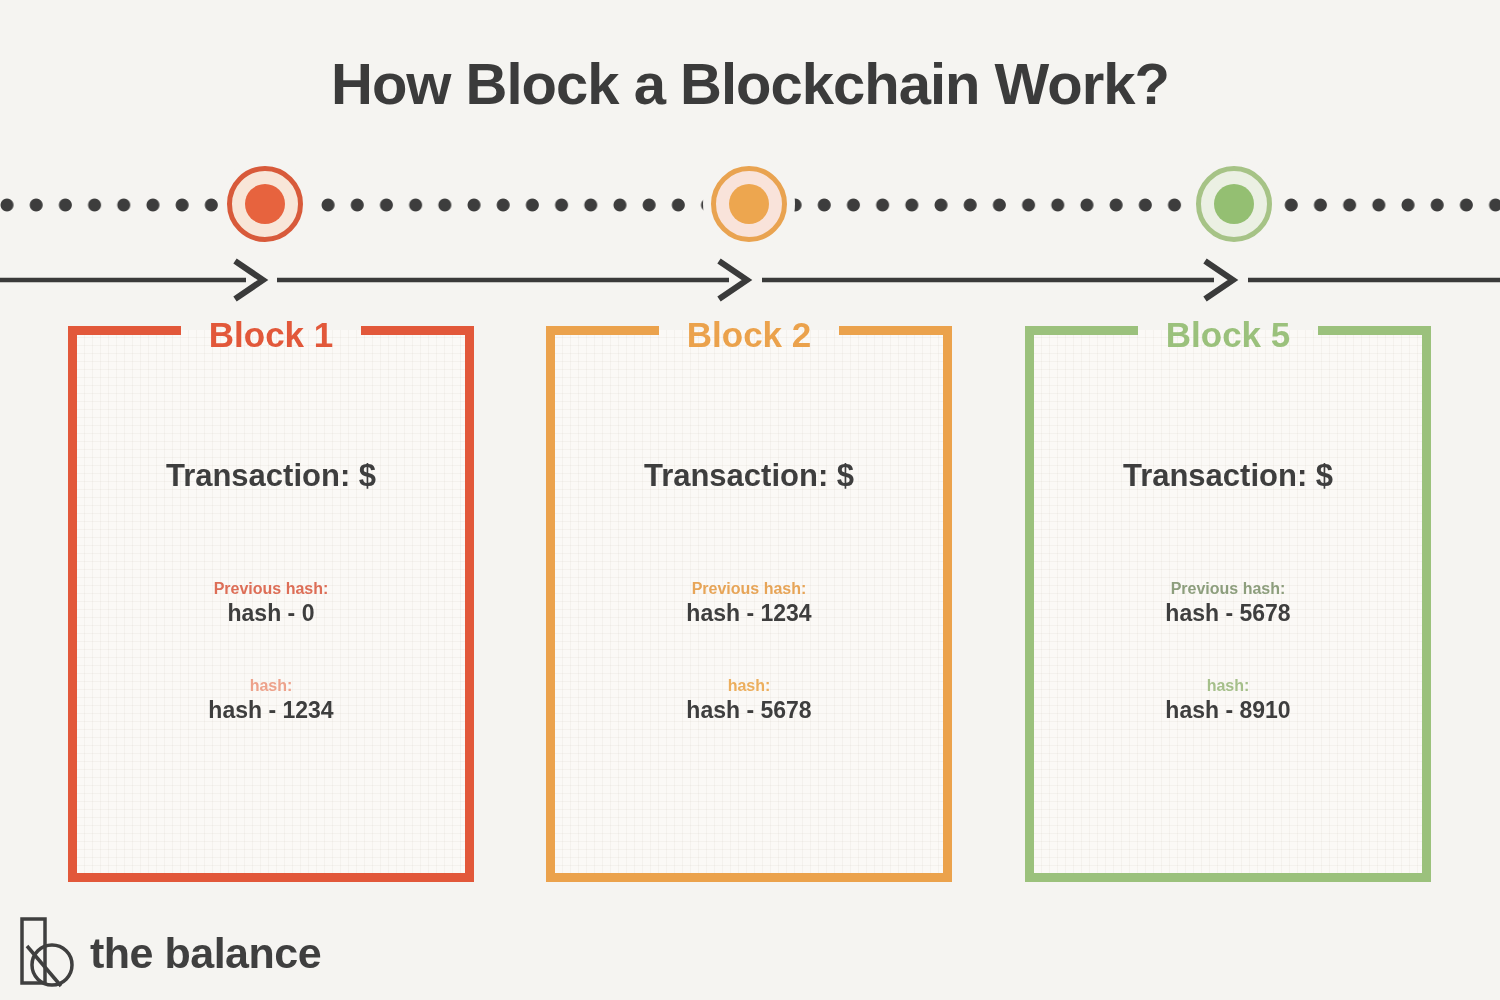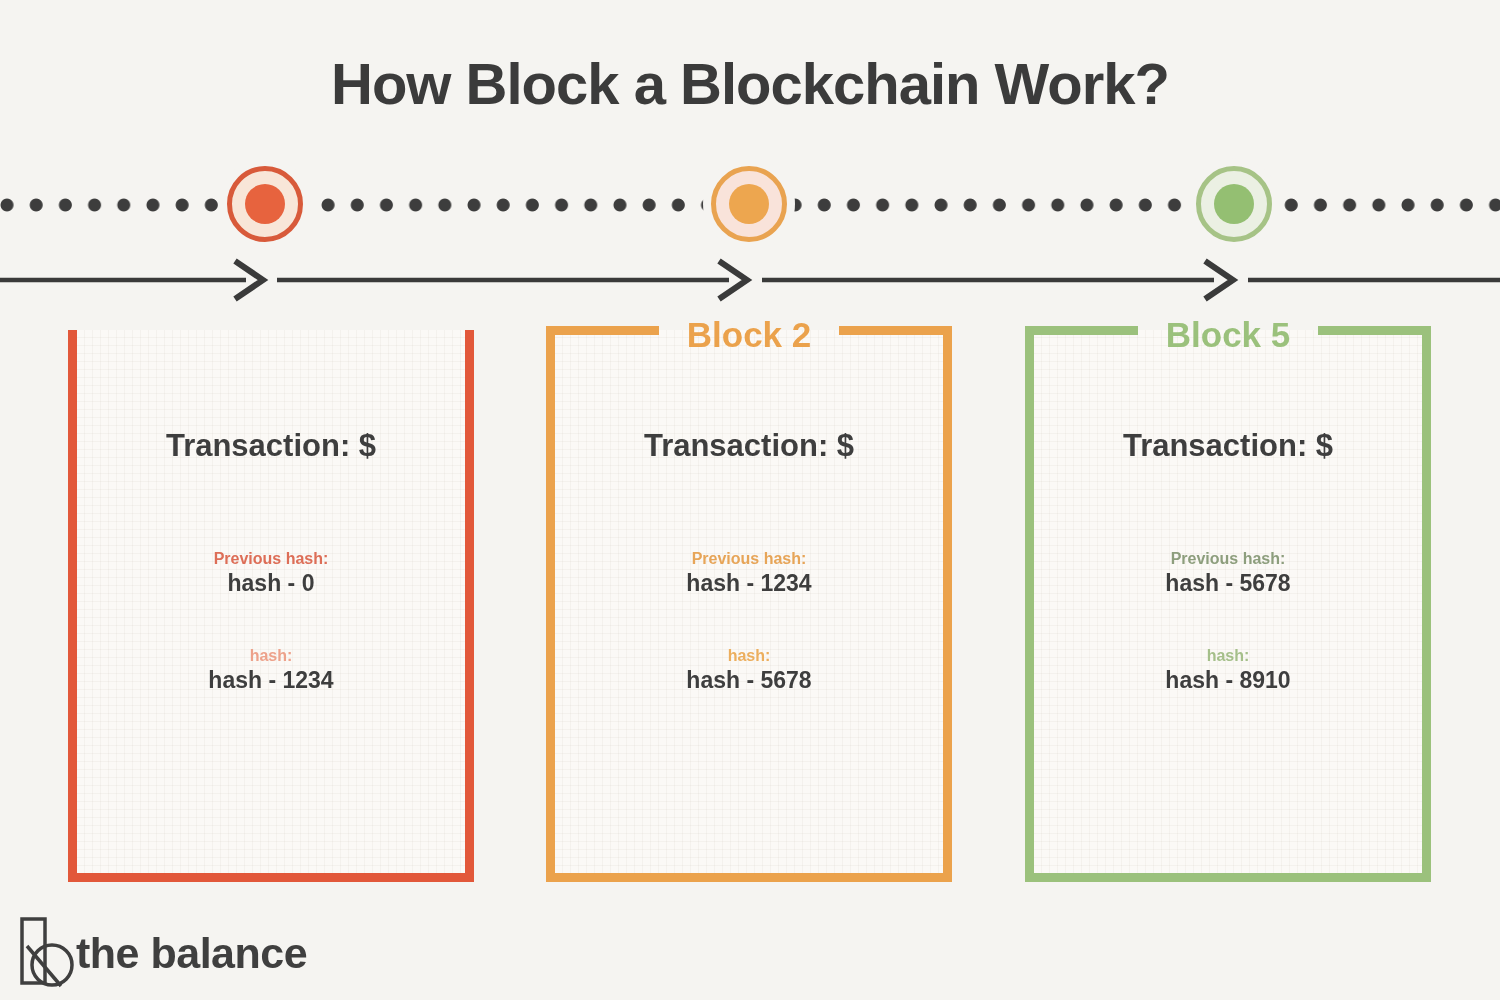--- a/index.html
+++ b/index.html
@@ -50,28 +50,28 @@
   .block-head{
     position:absolute;left:0;right:0;top:-17px;height:34px;
     display:flex;align-items:center;
   }
   .block-head .bar{flex:1;height:9px;background:var(--accent);}
   .block-title{
     margin:0 28px;position:relative;top:5px;
     font-size:35px;font-weight:bold;color:var(--accent);white-space:nowrap;
   }
   .block-body{position:absolute;inset:9px;text-align:center;}
-  .transaction{margin-top:89px;font-size:31px;font-weight:bold;color:#3e3e3e;}
+  .transaction{margin-top:119px;font-size:31px;font-weight:bold;color:#3e3e3e;}
   .hash-label{margin-top:86px;font-size:16px;font-weight:bold;color:var(--prev-label-color);}
   .hash-value{margin-top:2px;font-size:23px;font-weight:bold;color:#3e3e3e;}
   .hash-label.second{margin-top:50px;color:var(--hash-label-color);}
   
   .brand{
     position:absolute;left:18px;top:916px;height:74px;
-    display:flex;align-items:center;
+    display:flex;align-items:center;gap:14px;
   }
   .brand-text{
     font-size:43px;font-weight:bold;color:#3f3f3f;letter-spacing:-0.5px;
   }
 </style>
 </head>
 <body>
 
 <h1 class="page-title">How Block a Blockchain Work?</h1>
 
@@ -89,20 +89,25 @@
     <path d="M1248 40 H1500"></path>
   </g>
   <g stroke="#3a3a3a" stroke-width="6" fill="none">
     <path d="M235 21 L263 40 L235 59"></path>
     <path d="M719 21 L747 40 L719 59"></path>
     <path d="M1205 21 L1233 40 L1205 59"></path>
   </g>
 </svg>
 
 <article class="block block-1" style="--accent: #e2583a; --prev-label-color: #dd6e57; --hash-label-color: #eda28b;">
+  <div class="block-head">
+    <div class="bar"></div>
+    <h2 class="block-title">Block 1</h2>
+    <div class="bar"></div>
+  </div>
   <div class="block-body">
     <div class="transaction">Transaction: $</div>
     <div class="hash-label prev">Previous hash:</div>
     <div class="hash-value">hash - 0</div>
     <div class="hash-label second">hash:</div>
     <div class="hash-value">hash - 1234</div>
   </div>
 </article>
 
 <article class="block block-2" style="--accent: #eba24c; --prev-label-color: #e7a558; --hash-label-color: #ecae5d;">

